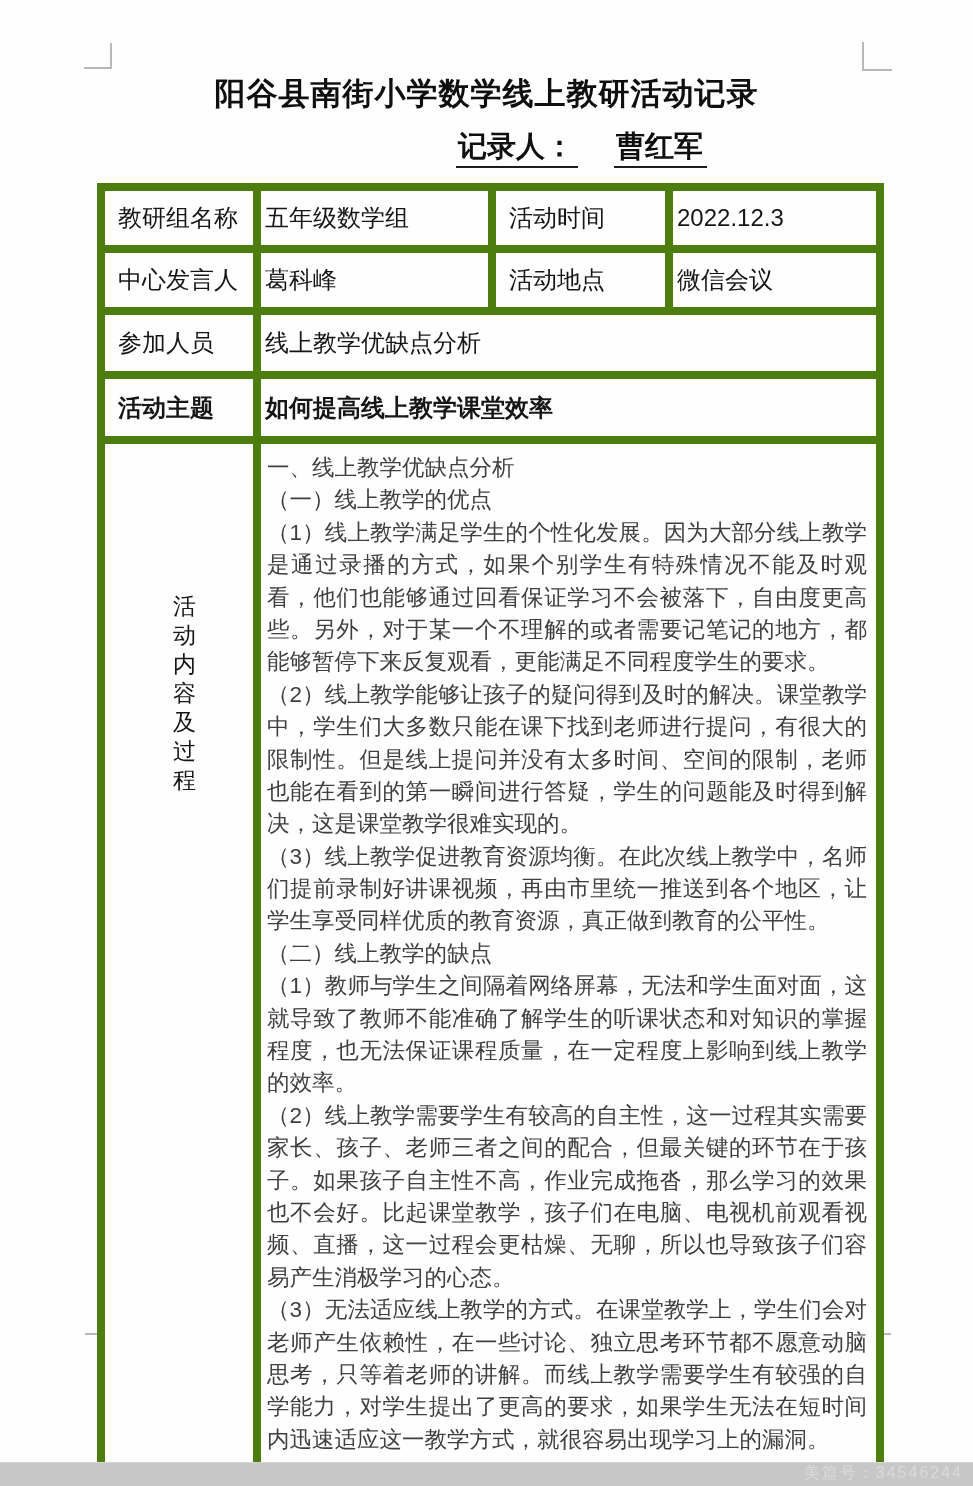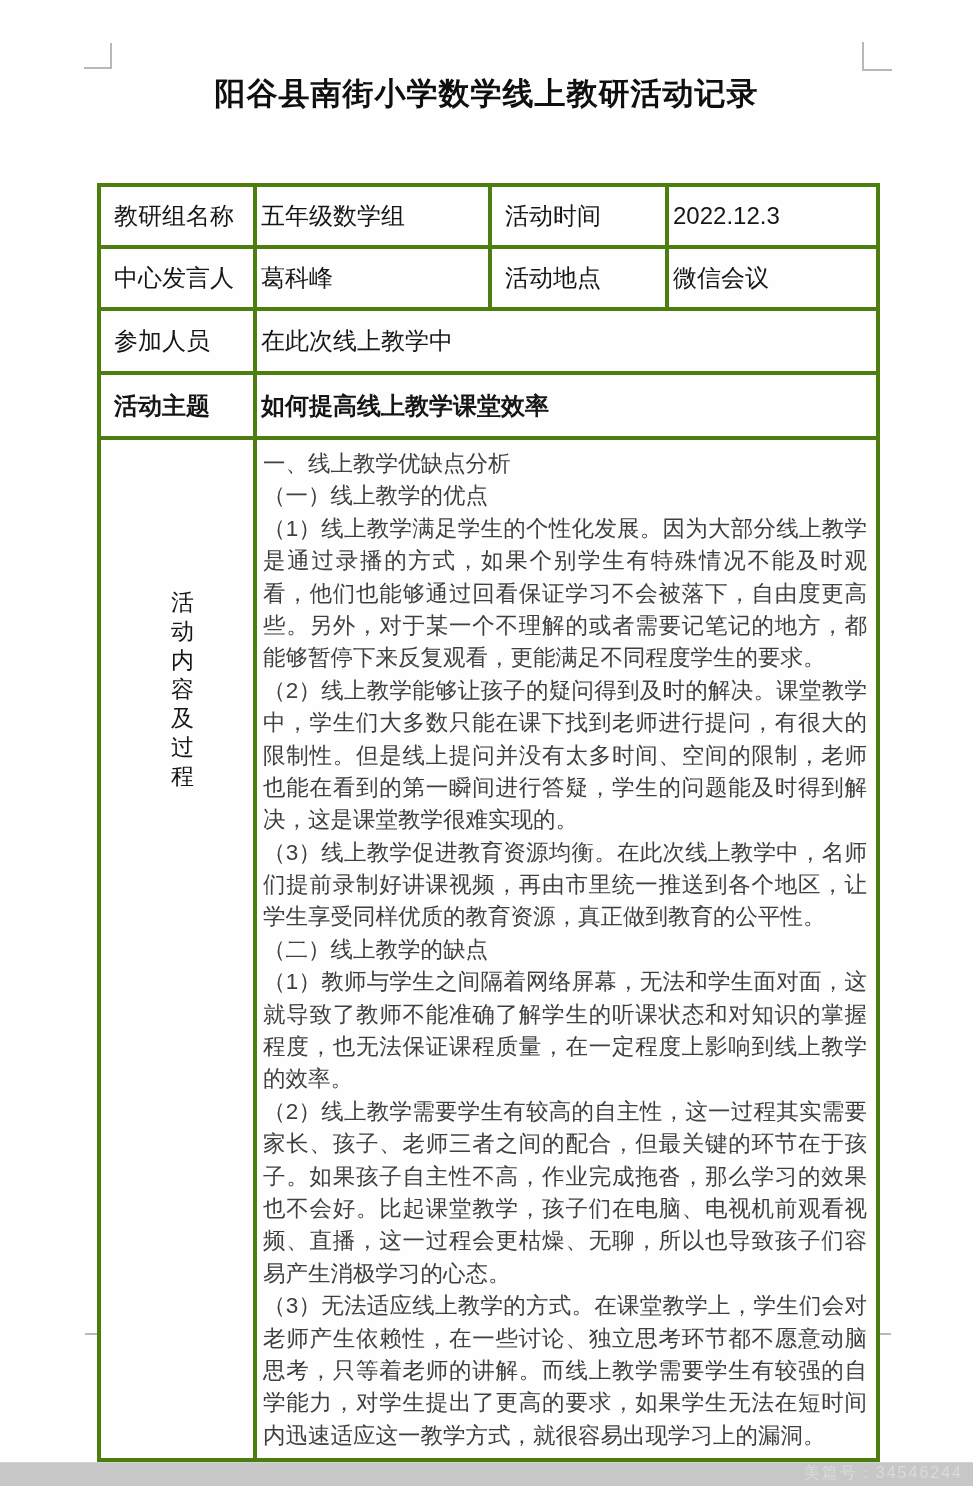--- a/index.html
+++ b/index.html
@@ -17,21 +17,21 @@
     margin-top:14px; padding-left:190px; text-align:center;
     font-size:29px; font-weight:bold; color:#0f0f0f; line-height:1.25;
   }
   .underlined { border-bottom:2px solid #1e1e1e; padding:0 4px 4px 2px; }
   .recorder-gap { display:inline-block; width:36px; }
 
   table.doc-table {
     position:absolute; left:97px; top:183px; width:779px;
     border-collapse:collapse; table-layout:fixed;
   }
-  table.doc-table td { border:4px solid #4d7c0f; background:#fefefe; }
+  table.doc-table td { border:8px solid #4d7c0f; background:#fefefe; }
   td.cell-label { font-size:24px; color:#161616; padding-left:13px; }
   td.cell-value { font-size:24px; color:#161616; padding-left:4px; }
   tr.r1 { height:62px; } tr.r2 { height:62px; }
   tr.r3 { height:64px; } tr.r4 { height:65px;font-weight:bold; }
   tr.r5 { height:920px; }
   td.vlabel { vertical-align:top; text-align:center; padding-top:148px;padding-left:12px; }
   td.vlabel .vstack {
     display:inline-block; width:1.15em; word-break:break-all;
     font-size:23px; line-height:29px; color:#161616; letter-spacing:0;
   }
@@ -63,20 +63,23 @@
 
 <div class="page">
 
   <div class="crop crop-tl"></div>
   <div class="crop crop-tr"></div>
   <div class="crop crop-bl"></div>
   <div class="crop crop-br"></div>
 
   <h1 class="doc-title">阳谷县南街小学数学线上教研活动记录</h1>
 
+  <div class="recorder-line">
+    <span class="underlined">记录人：</span><span class="recorder-gap"></span><span class="underlined">曹红军</span>
+  </div>
 
   <table class="doc-table">
     <colgroup>
       <col style="width:156px">
         <col style="width:235px">
         <col style="width:177px">
         <col style="width:211px">
     </colgroup>
     <tbody>
       <tr class="r1">
@@ -86,21 +89,21 @@
         <td class="cell-value">2022.12.3</td>
       </tr>
       <tr class="r2">
         <td class="cell-label">中心发言人</td>
         <td class="cell-value">葛科峰</td>
         <td class="cell-label">活动地点</td>
         <td class="cell-value">微信会议</td>
       </tr>
       <tr class="r3">
         <td class="cell-label">参加人员</td>
-        <td class="cell-value" colspan="3">在此次线上教学中</td>
+        <td class="cell-value" colspan="3">线上教学优缺点分析</td>
       </tr>
       <tr class="r4">
         <td class="cell-label">活动主题</td>
         <td class="cell-value" colspan="3">如何提高线上教学课堂效率</td>
       </tr>
       <tr class="r5">
         <td class="vlabel">
           <span class="vstack">活动内容及过程</span>
         </td>
         <td class="content-cell" colspan="3">

